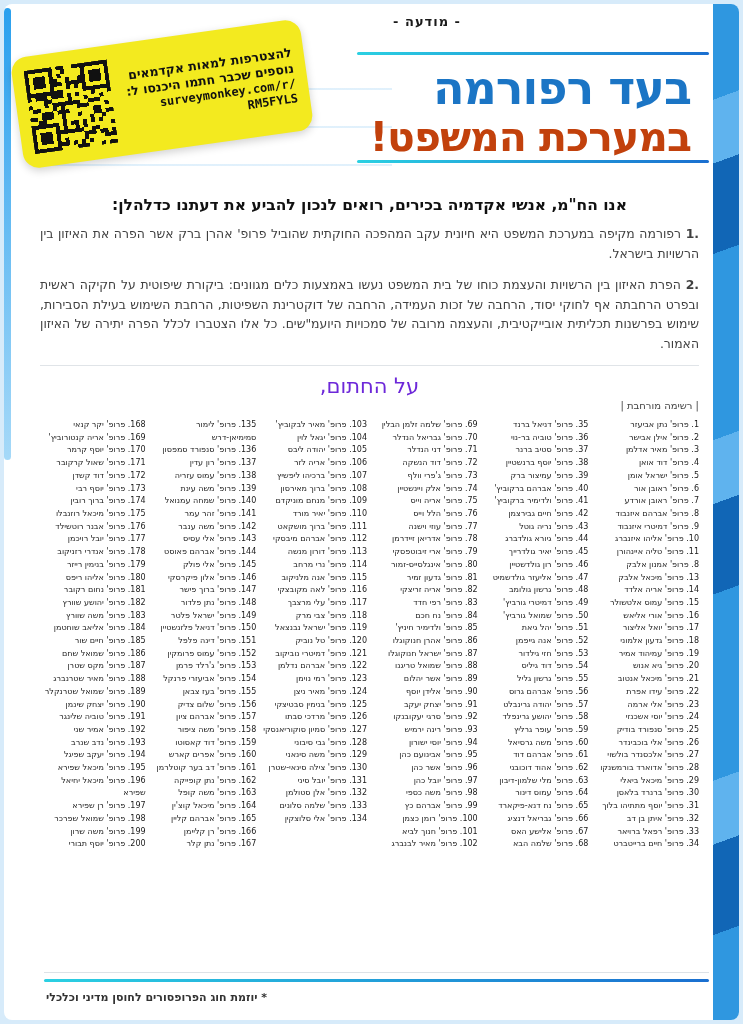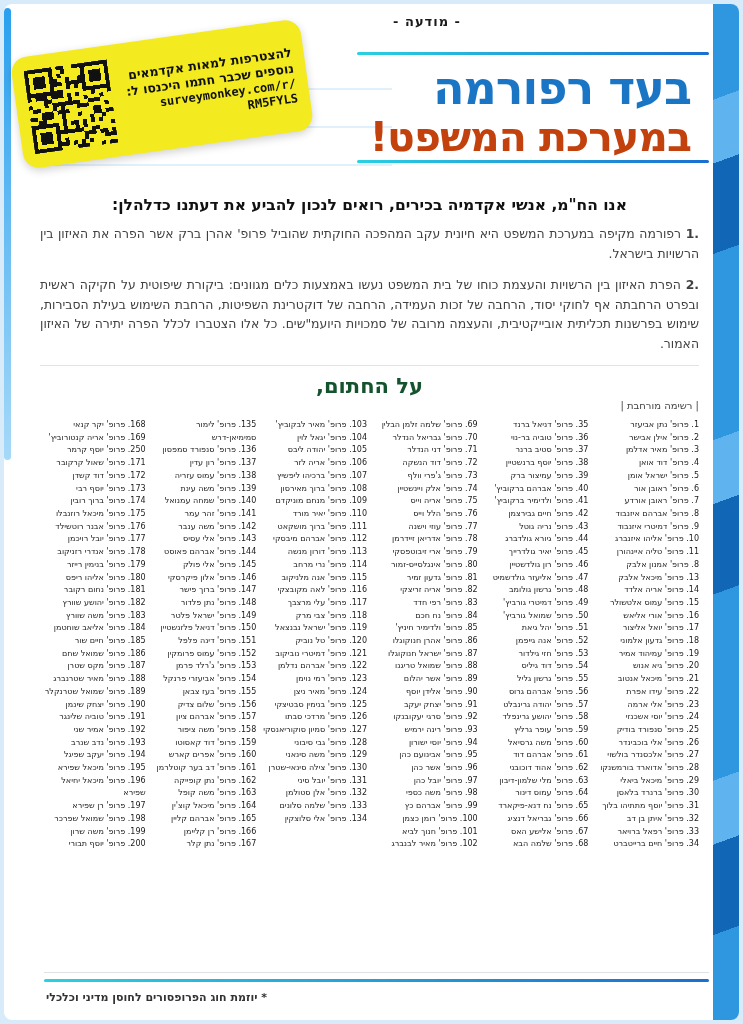--- a/index.html
+++ b/index.html
@@ -76,21 +76,21 @@
   .intro{
     text-align:center;font-size:15.5px;font-weight:bold;color:#111;
     margin:0 0 10px 0;
   }
   .para{
     font-size:12.4px;color:#404040;line-height:1.6;
     text-align:justify;margin:0 0 11px 0;
   }
   .para .pnum{font-weight:bold;}
   .signed-divider{height:1px;background:#e0e4e8;margin:4px 0 8px 0;}
-  .signed-heading{text-align:center;font-size:21px;font-weight:bold;color:#14532d;margin:0;}
+  .signed-heading{text-align:center;font-size:21px;font-weight:normal;color:#6d28d9;margin:0;}
   .signed-sub{text-align:right;font-size:10px;color:#444;margin:2px 0 8px 0;}
   
   .sig-list{
     display:flex;direction:rtl;gap:5px;align-items:flex-start;
   }
   .sig-col{flex:1 1 0;min-width:0;}
   .sig{
     direction:rtl;text-align:right;
     font-size:8px;line-height:12.7px;color:#1a1a1a;
     white-space:normal;
@@ -446,21 +446,21 @@
           <div class="sig">162. פרופ' נתן קופייקה</div>
           <div class="sig">163. פרופ' משה קופל</div>
           <div class="sig">164. פרופ' מיכאל קוצ'ין</div>
           <div class="sig">165. פרופ' אברהם קליין</div>
           <div class="sig">166. פרופ' רן קליימן</div>
           <div class="sig">167. פרופ' נתן קלר</div>
         </div>
         <div class="sig-col">
           <div class="sig">168. פרופ' יקר קנאי</div>
           <div class="sig">169. פרופ' אריה קנטורוביץ'</div>
-          <div class="sig">250. פרופ' יוסף קרמר</div>
+          <div class="sig">170. פרופ' יוסף קרמר</div>
           <div class="sig">171. פרופ' שאול קרקובר</div>
           <div class="sig">172. פרופ' דוד קשדן</div>
           <div class="sig">173. פרופ' יוסף רבי</div>
           <div class="sig">174. פרופ' ברוך רובין</div>
           <div class="sig">175. פרופ' מיכאל רוזנבלו</div>
           <div class="sig">176. פרופ' אבנר רוטשילד</div>
           <div class="sig">177. פרופ' יובל רויכמן</div>
           <div class="sig">178. פרופ' אנדרי רזניקוב</div>
           <div class="sig">179. פרופ' בנימין רייזר</div>
           <div class="sig">180. פרופ' אליהו ריפס</div>

